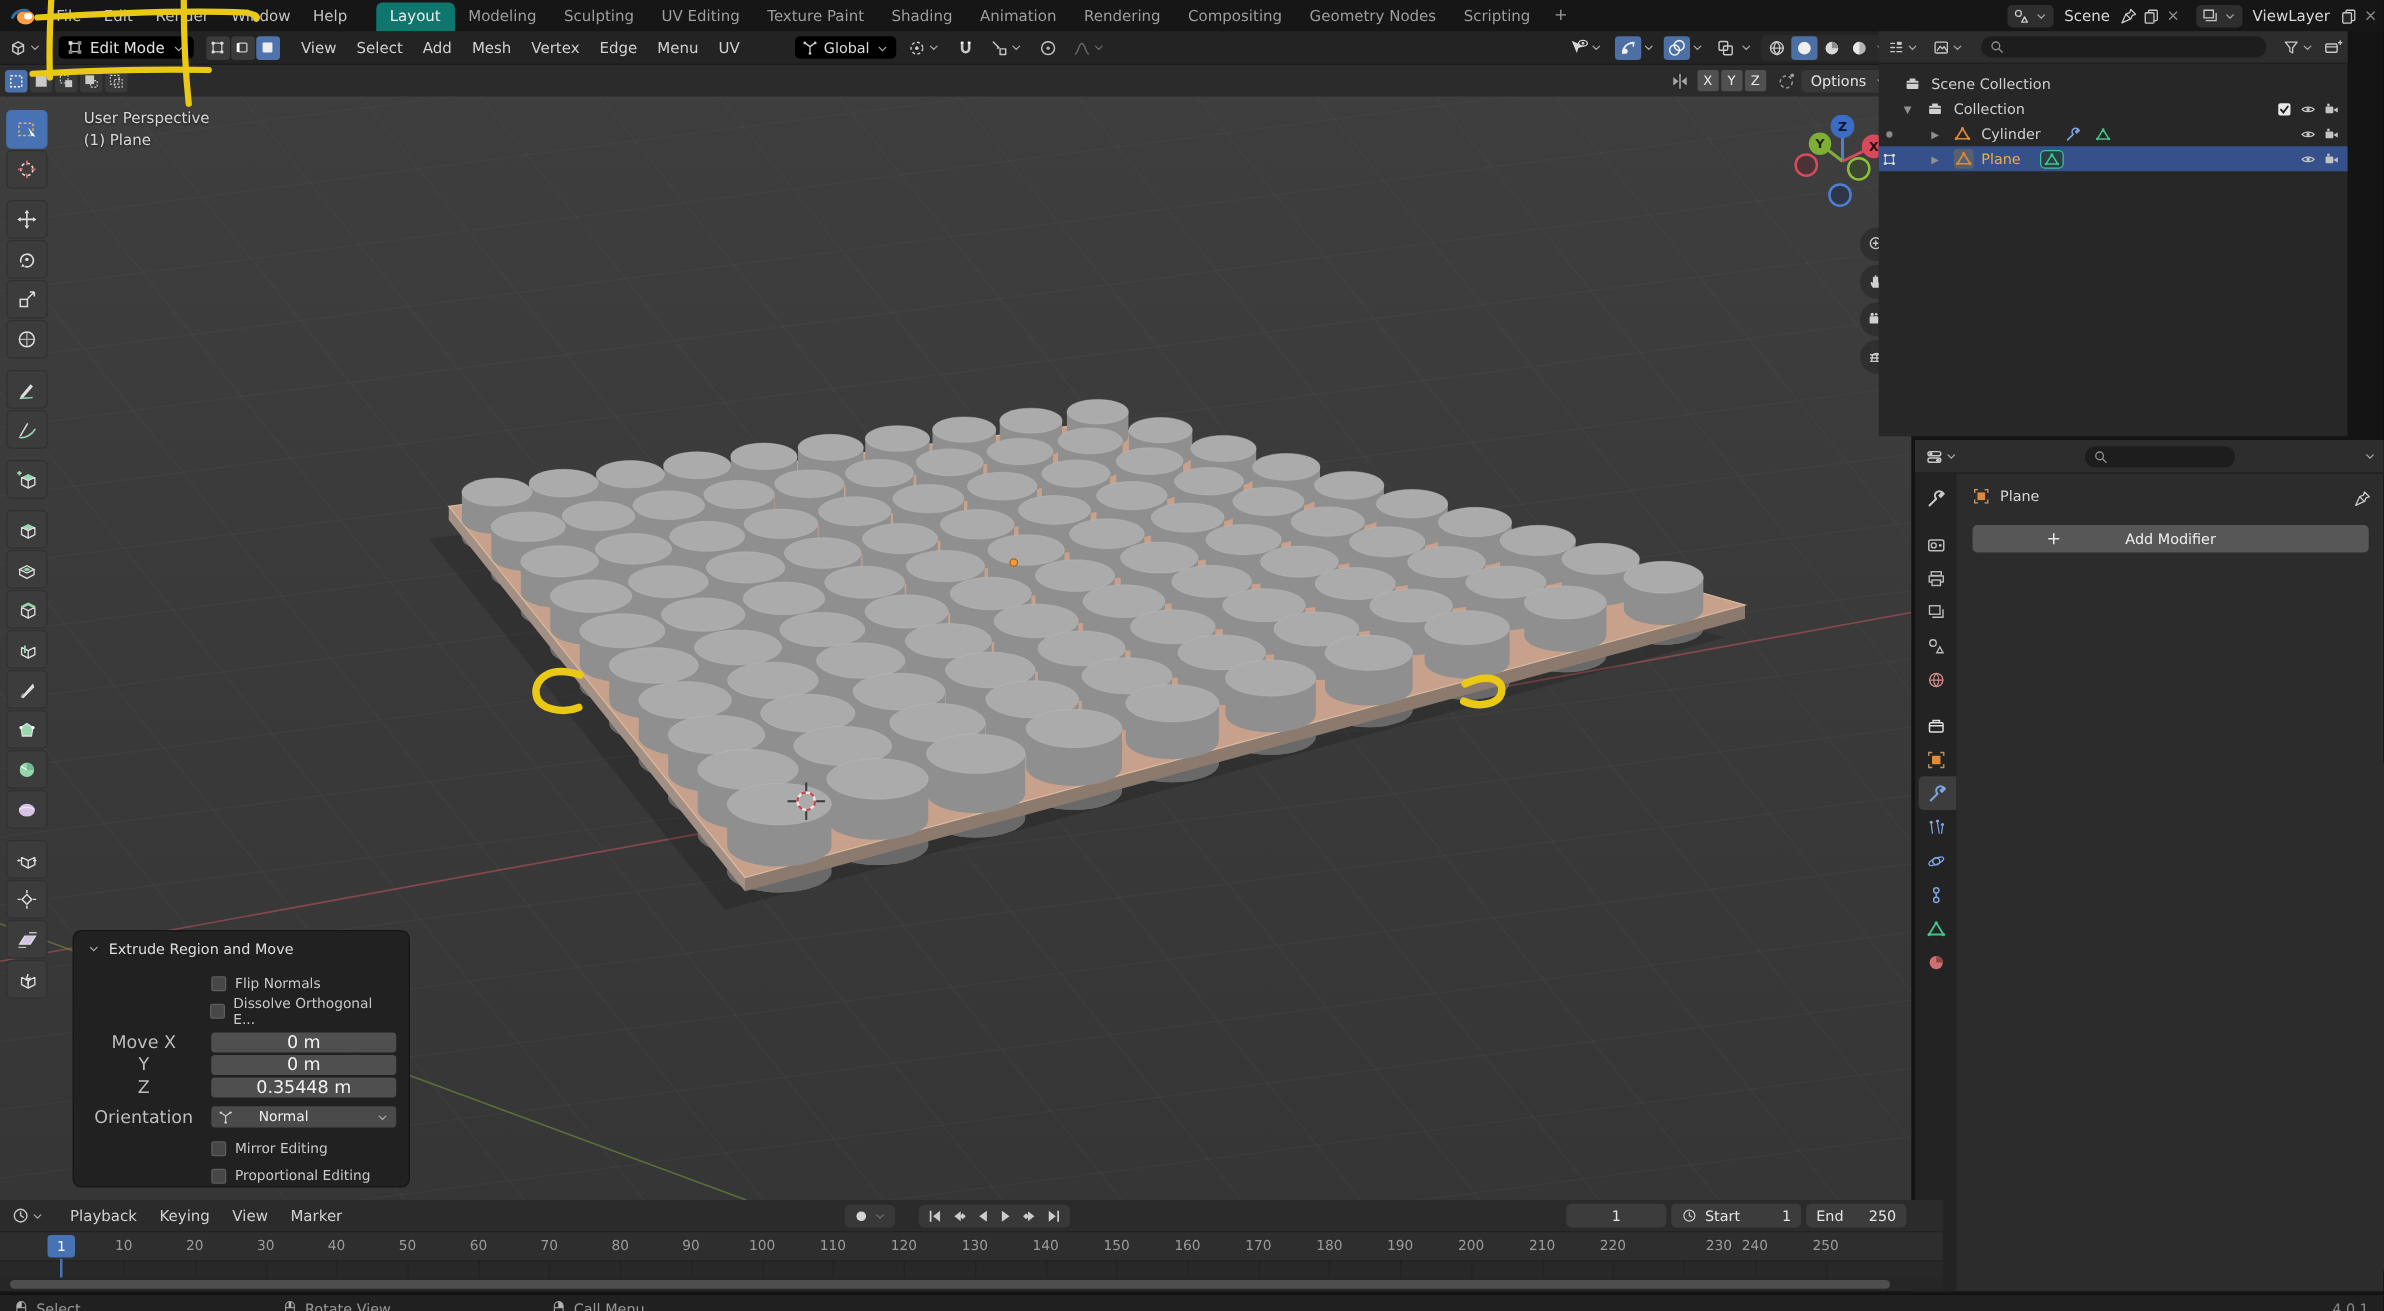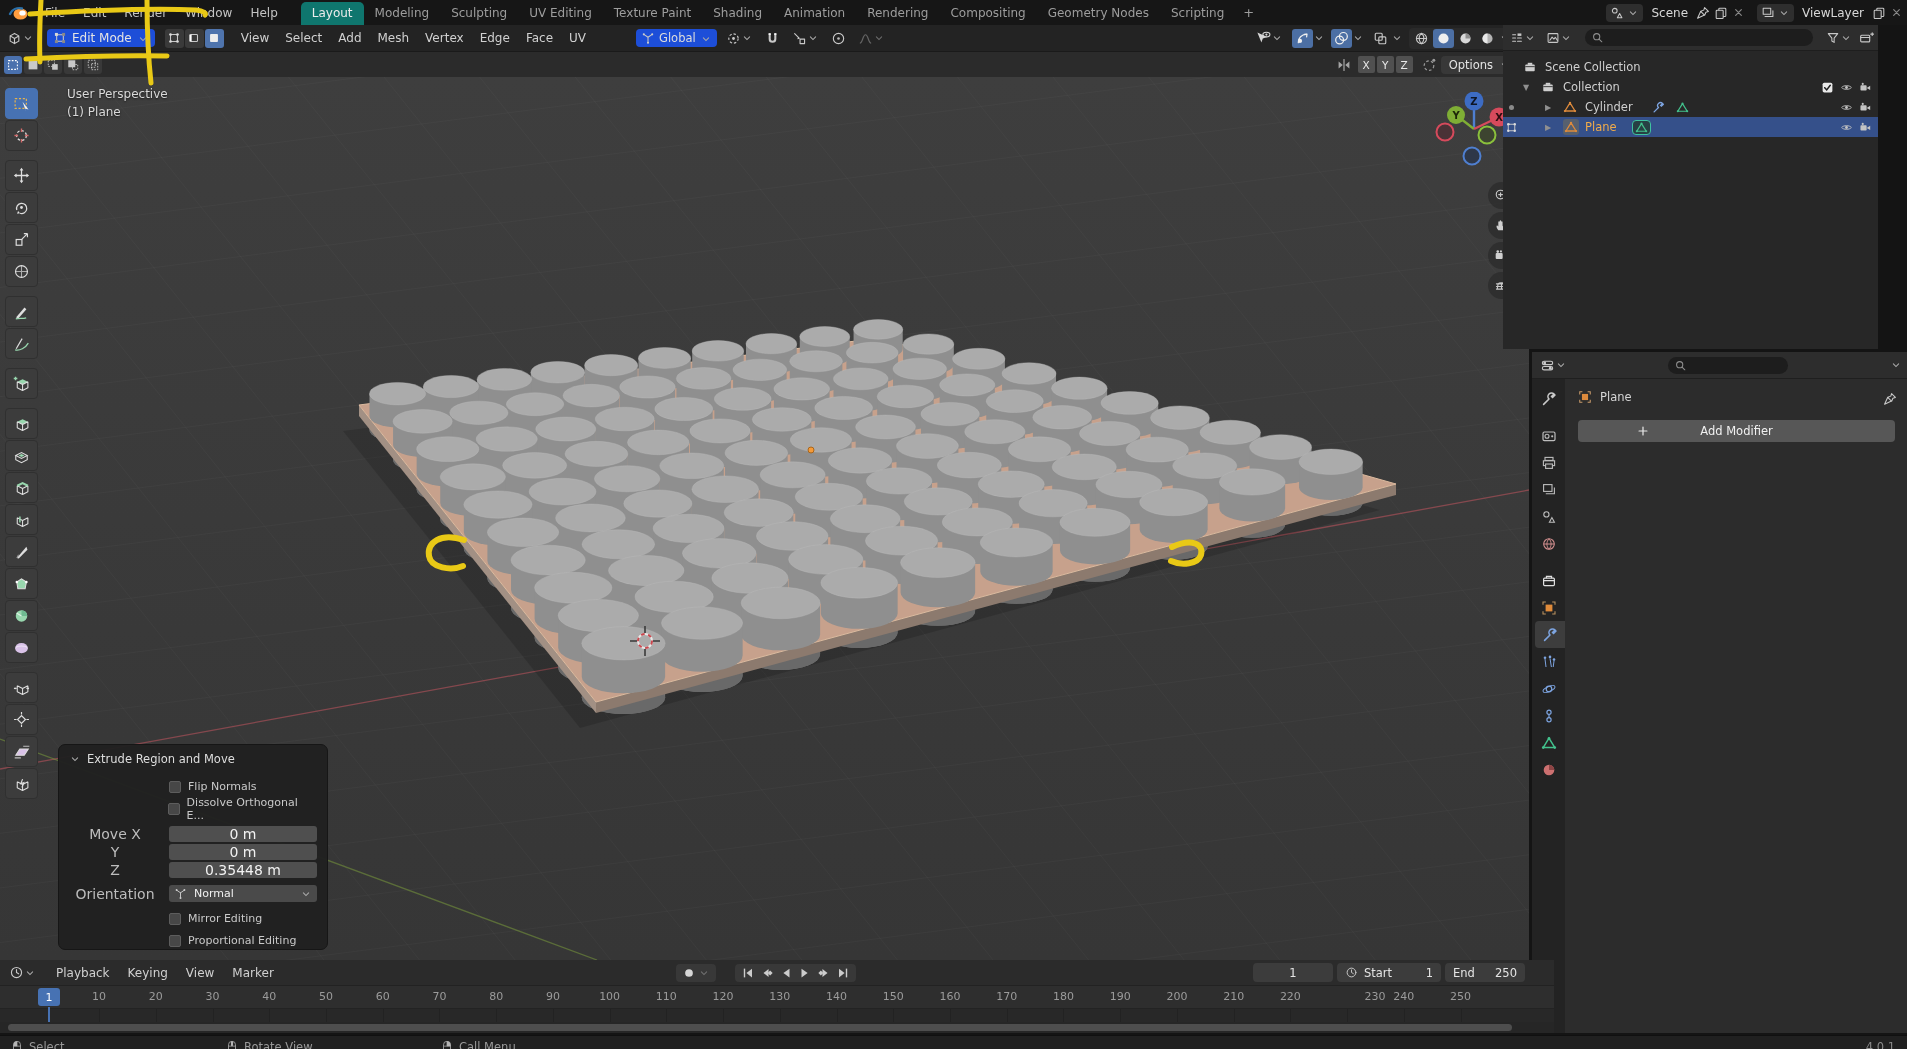--- a/index.html
+++ b/index.html
@@ -18,21 +18,21 @@
   .tab.active { background:#0f766e; color:#ececec; }
   .tab-add { color:#9d9d9d; font-size:13px; padding:4px 8px; }
   #topbar-right { margin-left:auto; display:flex; align-items:center; gap:4px; padding-right:4px; }
   .tb-pill { display:flex; align-items:center; gap:3px; background:#2e2e2e; border-radius:4px; padding:2px 4px; }
   .tb-label { font-size:12px; color:#d8d8d8; padding:0 4px; }
 
   
   #header2 { left:0; top:25px; width:1529px; height:27px; background:#232323; border-bottom:1px solid #1a1a1a; }
   #header3 { left:0; top:52px; width:1529px; height:25px; background:#2b2b2b; }
   .hdr-menu { font-size:12px; color:#d0d0d0; padding:0 8px; line-height:26px; }
-  .pill { background:#1d4ed8; border-radius:4px; display:flex; align-items:flex-end; }
+  .pill { background:#000000; border-radius:4px; display:flex; align-items:flex-end; }
   .mode-btn { width:19px; height:19px; border-radius:3px; background:#3a3a3a; display:flex; align-items:center; justify-content:center; margin-right:1px; }
   .mode-btn.on { background:#4f74ad; }
   .selmode-btn { width:18px; height:18px; border-radius:3px; background:#393939; display:flex; align-items:center; justify-content:center; margin-right:2px; }
   .selmode-btn.on { background:#4a71ae; }
   .hbtn { display:flex; align-items:center; border-radius:3px; padding:2px 3px; }
   .hbtn.blue { background:#4c6fa4; }
   .xyzbtn { width:17px; height:17px; background:#505050; border-radius:2px; color:#e9e9e9; font-size:10.5px; display:flex; align-items:center; justify-content:center; margin-left:2px; }
 
   
   #viewport { left:0; top:77px; width:1529px; height:883px; background:linear-gradient(#3e3e3e,#363636); overflow:hidden; }
@@ -46,21 +46,21 @@
   .nav-btn { position:absolute; width:27px; height:27px; border-radius:50%; background:rgba(40,40,40,.65); display:flex; align-items:center; justify-content:center; }
 
   
   #op-panel { left:58px; top:744px; width:270px; height:206px; background:rgba(32,32,32,.96); border:1px solid #161616; border-radius:7px; padding:7px 10px; z-index:5; }
   .op-title { font-size:11.5px; color:#dedede; display:flex; gap:6px; align-items:center; }
   .op-row { display:flex; align-items:center; height:17px; margin-top:5px; }
   .op-label { width:100px; text-align:center; font-size:14px; color:#bdbdbd; padding-right:8px; }
   .op-field { flex:1; background:#4f4f4f; border-radius:3px; font-size:14px; color:#f2f2f2; text-align:center; line-height:16px; height:16px; }
   .op-check { width:12px; height:12px; background:#474747; border:1px solid #5d5d5d; border-radius:2px; margin-right:7px; }
   .op-checklabel { font-size:11px; color:#c9c9c9; }
-  .op-drop { flex:1; background:#4a4a4a; border-radius:3px; height:17px; display:flex; align-items:center; font-size:11px; color:#f0f0f0; padding:0 5px; gap:7px; }
+  .op-drop { flex:1; background:#4a4a4a; border-radius:3px; height:17px; display:flex; align-items:center; font-size:11px; color:#f0f0f0; padding:0 5px; gap:20px; }
 
   
   #outliner { left:1503px; top:25px; width:375px; height:324px; background:#272727; }
   #outliner-hdr { height:26px; background:#2d2d2d; display:flex; align-items:center; padding:0 4px; gap:4px; border-bottom:1px solid #1e1e1e; }
   .search { background:#1d1d1d; border-radius:10px; height:17px; display:flex; align-items:center; padding:0 6px; }
   .ol-row { height:20px; display:flex; align-items:center; font-size:11.5px; color:#cfcfcf; position:relative; }
   .ol-row.sel { background:#35508a; }
   .ol-right { position:absolute; right:6px; display:flex; gap:6px; align-items:center; }
   #properties { left:1532px; top:352px; width:375px; height:681px; background:#2c2c2c; }
   #props-hdr { height:27px; background:#2d2d2d; display:flex; align-items:center; padding:0 5px; border-bottom:1px solid #1f1f1f; }
@@ -239,21 +239,21 @@
           </span>
         </span>
     </span>
     <nav id="header-menus" class="row" style="margin-left:8px;">
         <span class="hdr-menu">View</span>
         <span class="hdr-menu">Select</span>
         <span class="hdr-menu">Add</span>
         <span class="hdr-menu">Mesh</span>
         <span class="hdr-menu">Vertex</span>
         <span class="hdr-menu">Edge</span>
-        <span class="hdr-menu">Face</span>
+        <span class="hdr-menu">Menu</span>
         <span class="hdr-menu">UV</span>
       </nav>
 
     <span class="row" style="position:absolute;left:636px;gap:6px;">
       <span class="pill" style="padding:2px 5px;gap:4px;">
         <span id="ic-orient">
             <svg width="14" height="14" viewBox="0 0 16 16">
               <path d="M8 13.5V7.2M8 7.2L3.2 3.8M8 7.2l4.8-3.4" stroke="#c8c8c8" fill="none" stroke-width="1.2" stroke-linecap="round" stroke-linejoin="round"></path>
               <circle cx="8" cy="13.5" r="1.2" fill="#ccc"></circle>
               <circle cx="3.2" cy="3.8" r="1.2" fill="#ccc"></circle>

